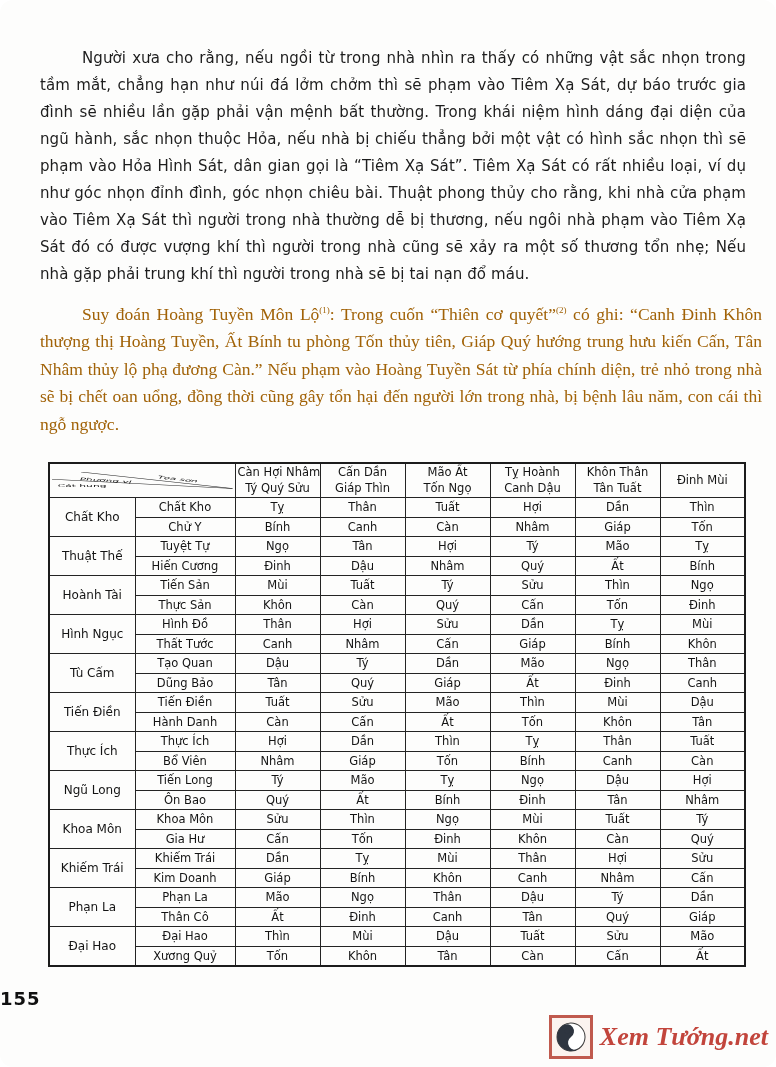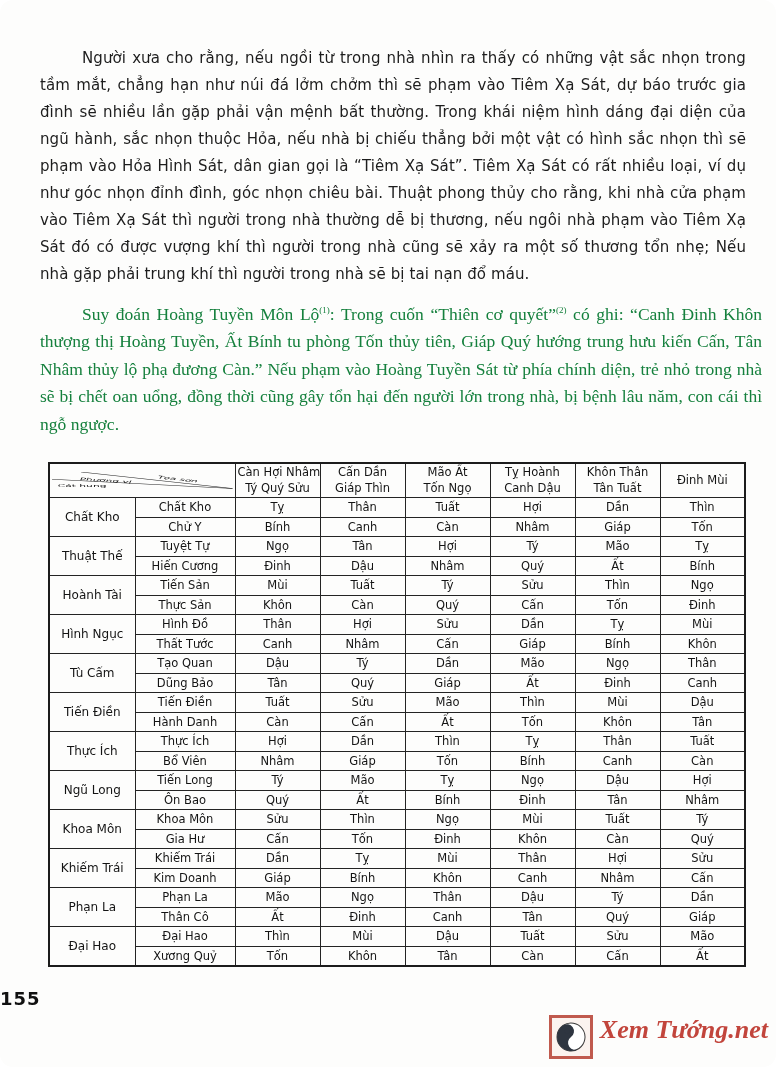--- a/index.html
+++ b/index.html
@@ -19,21 +19,21 @@
     font-size:15px;line-height:27px;
     text-align:justify;text-indent:42px;
     color:#1d1d1d;
     letter-spacing:.1px;
   }
   .para2{
     position:absolute;left:40px;right:14px;top:283px;
     font-family:"Liberation Serif","DejaVu Serif",serif;
     font-size:17.5px;line-height:27.5px;
     text-align:justify;text-indent:42px;
-    color:#15803d;
+    color:#a16207;
   }
   .para2 sup{font-size:9px;line-height:0;}
   
   .table-wrap{position:absolute;left:48px;top:462px;width:698px;}
   .table-title{
     text-align:center;font-weight:bold;
     font-size:13.5px;margin:0 0 6px 0;color:#111;
   }
   table.cat-hung{
     border-collapse:collapse;table-layout:fixed;width:100%;
@@ -52,21 +52,21 @@
   .corner svg{display:block;width:100%;height:100%;}
   .corner text{font-size:11px;fill:#141414;font-family:"DejaVu Sans",sans-serif;}
   
   .page-number{
     position:absolute;left:0;right:0;top:988px;
     font-weight:bold;
     font-size:18px;letter-spacing:1px;color:#111;
   }
   .watermark{
     position:absolute;right:8px;bottom:8px;
-    display:flex;gap:7px;
+    display:flex;align-items:center;gap:7px;
   }
   .watermark .wm-text{
     font-family:"Liberation Serif","DejaVu Serif",serif;
     font-style:italic;font-weight:bold;
     font-size:26px;
   }
   .wm-icon{width:44px;height:44px;display:block;}
 </style>
 </head>
 <body>

